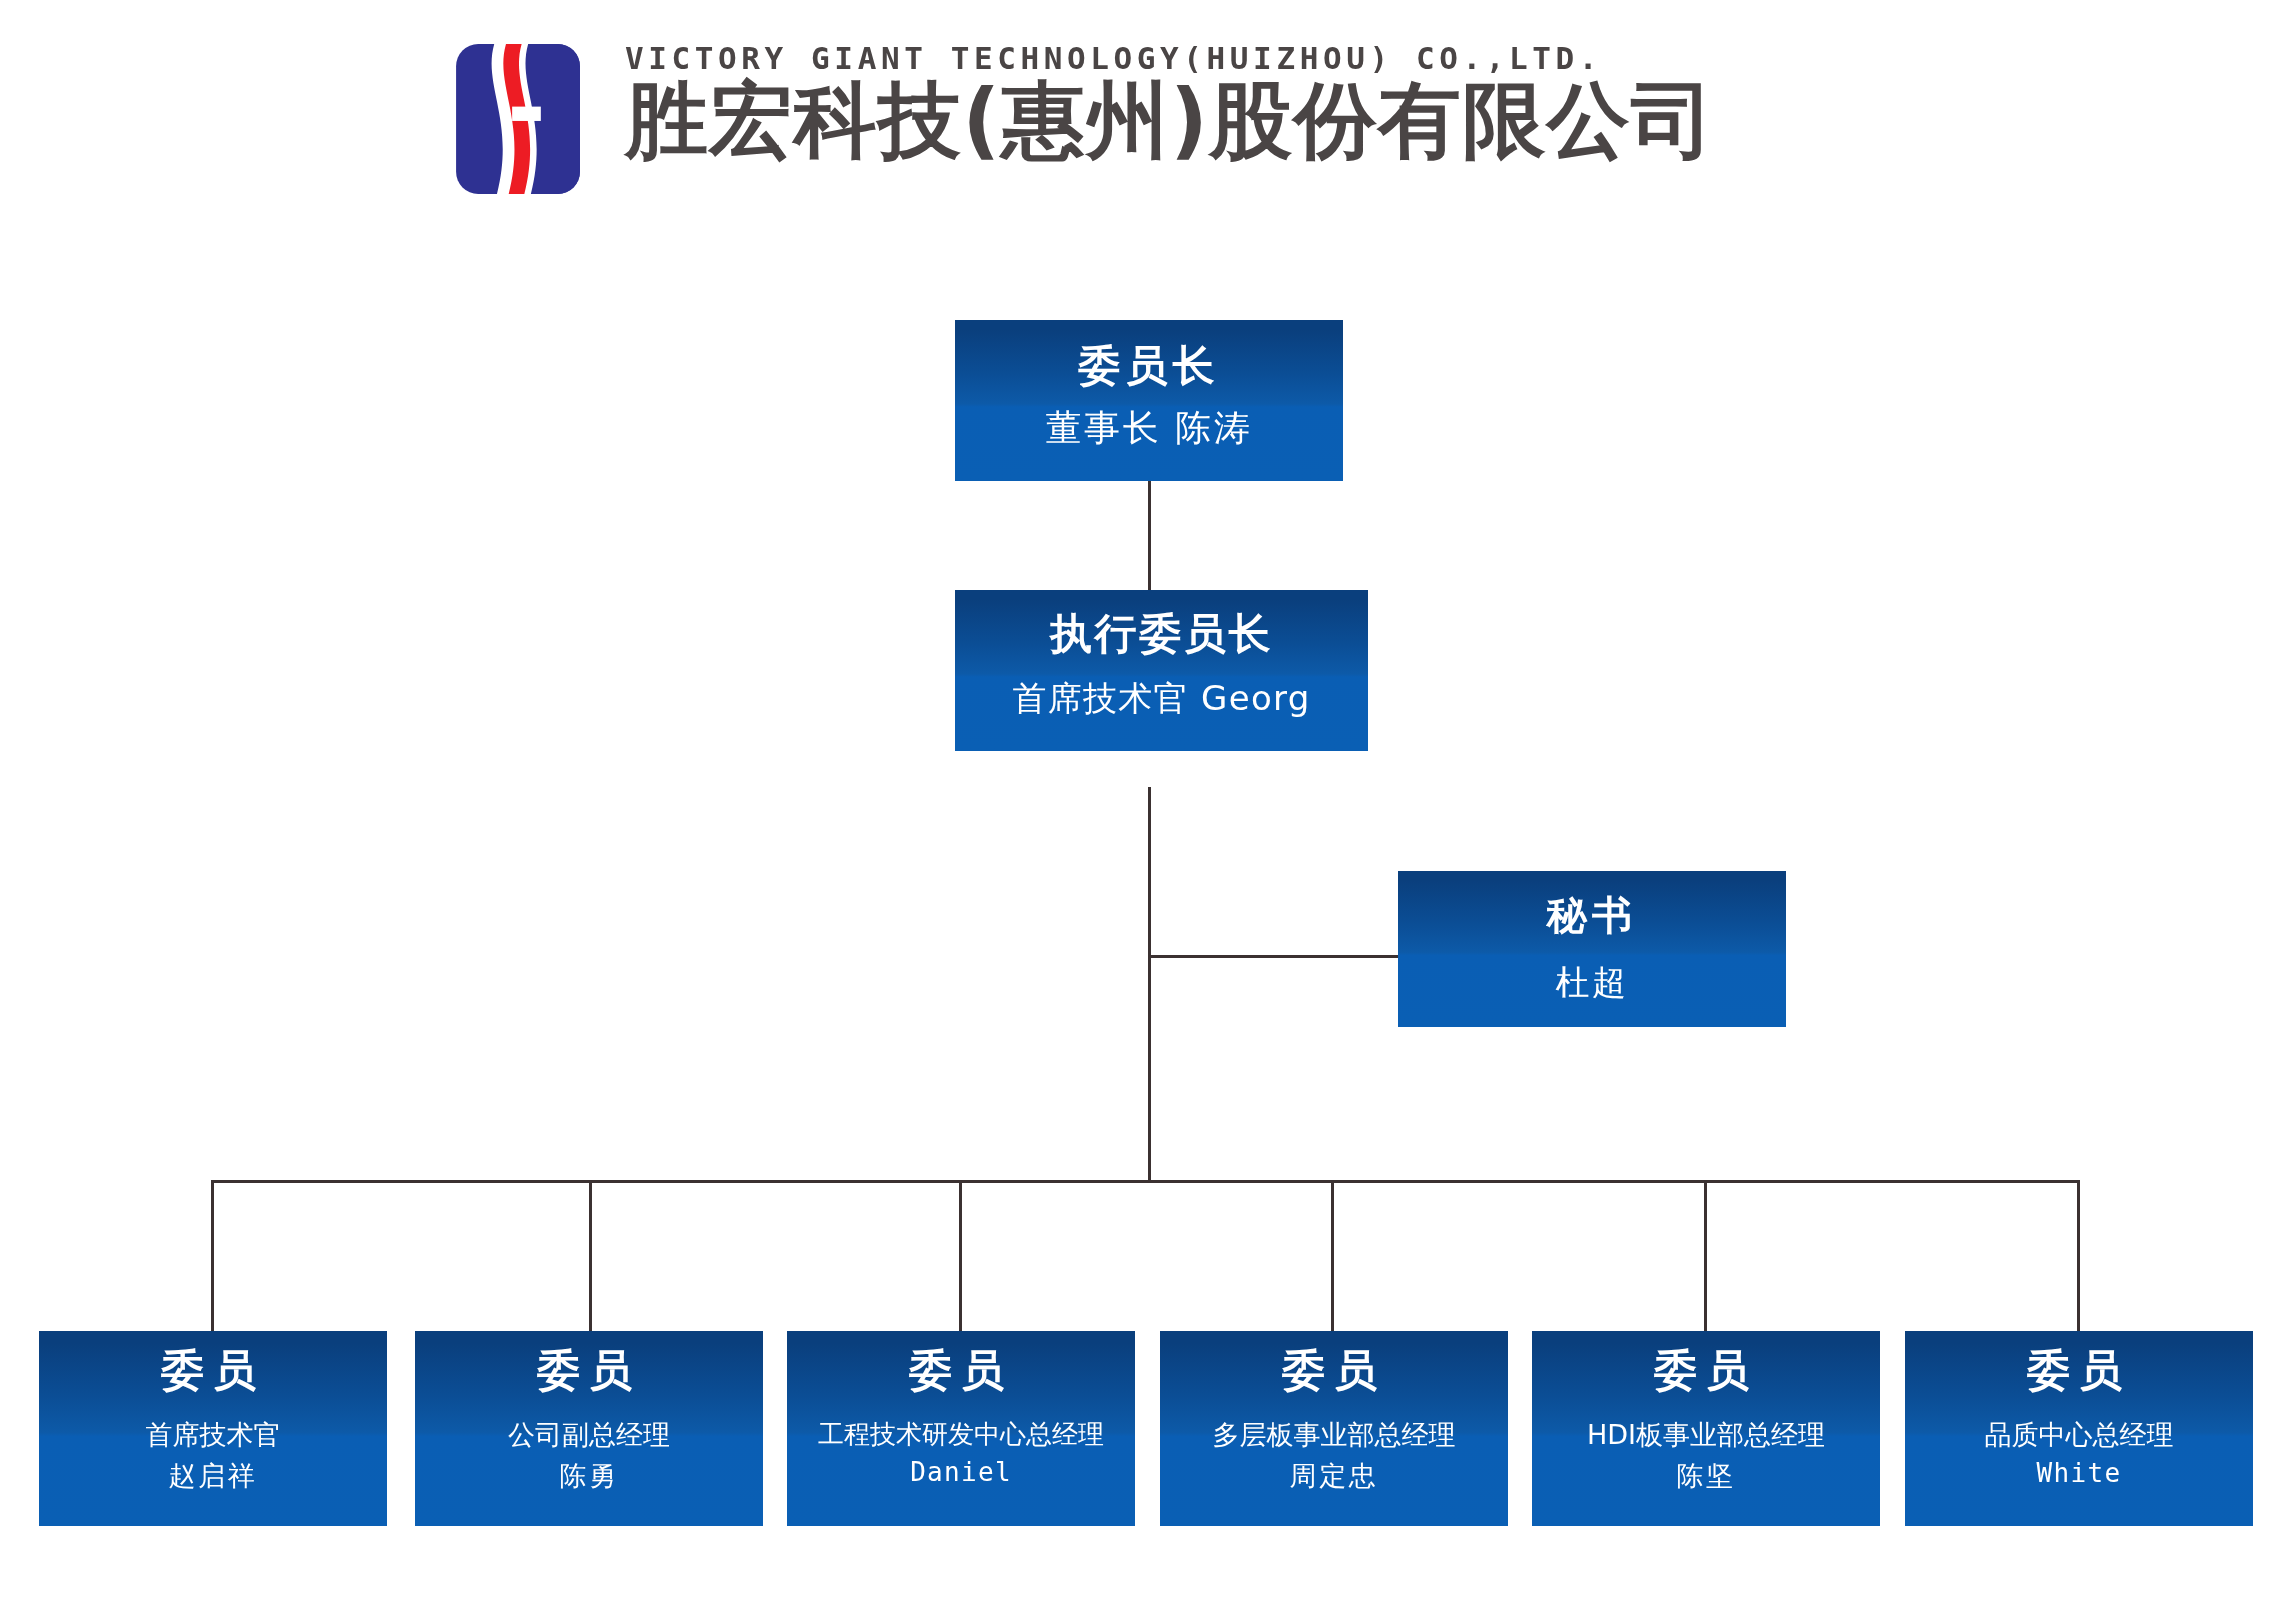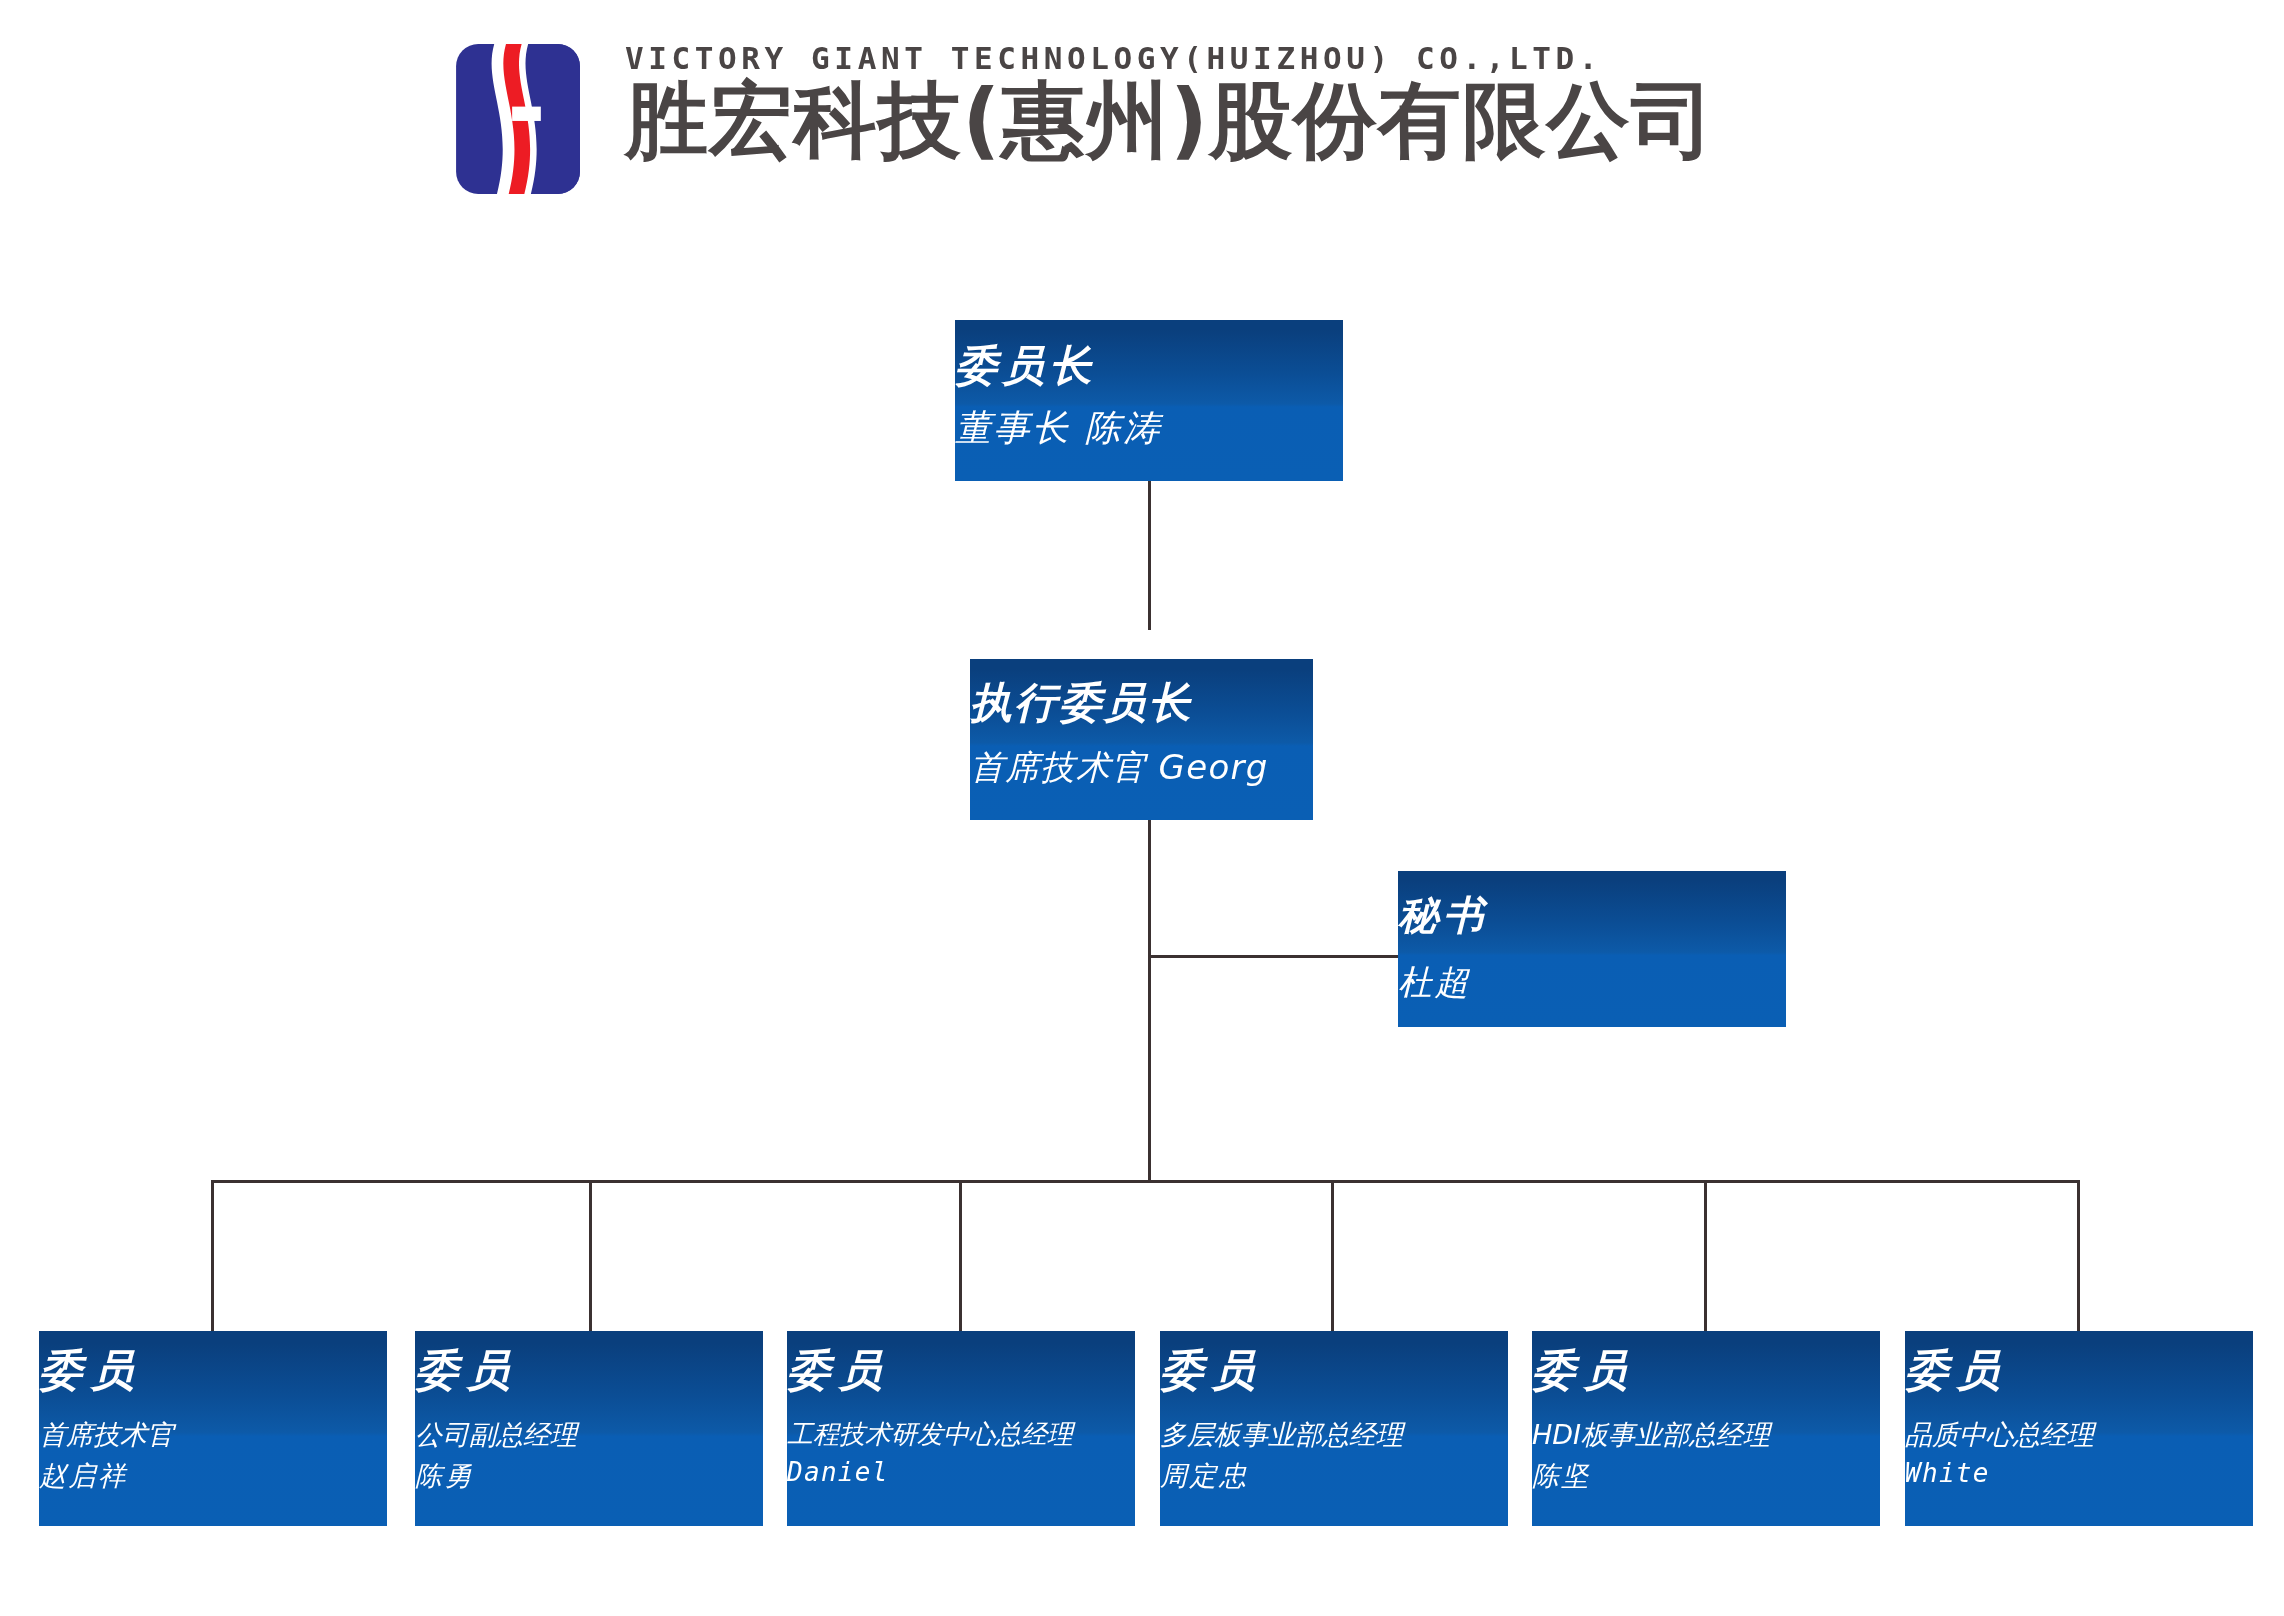--- a/index.html
+++ b/index.html
@@ -73,24 +73,23 @@
                 #0a3f7d 0%,
                 #0a3f7d 6%,
                 #0b4e96 34%,
                 #0d5aa8 52%,
                 #0a5eb4 54%,
                 #0a5fb4 100%);
     color: #ffffff;
     text-align: center;
     display: flex;
     flex-direction: column;
-    align-items: flex-start;
+    align-items: center;
     justify-content: flex-start;
     overflow: hidden;
-    font-style: italic;
   }
   .node .title {
     font-weight: bold;
     white-space: nowrap;
   }
   .node .sub {
     white-space: nowrap;
   }
 
   
@@ -156,21 +155,21 @@
   <div class="line vline" style="left:959px; top:1180px; height:151px;"></div>
   <div class="line vline" style="left:1331px; top:1180px; height:151px;"></div>
   <div class="line vline" style="left:1704px; top:1180px; height:151px;"></div>
   <div class="line vline" style="left:2077px; top:1180px; height:151px;"></div>
 
   <div class="node tier1" style="left:955px; top:320px; width:388px; height:161px;">
     <div class="title">委员长</div>
     <div class="sub">董事长 陈涛</div>
   </div>
 
-  <div class="node tier2" style="left:955px; top:659px; width:343px; height:161px;margin-left:15px;">
+  <div class="node tier2" style="left:955px; top:590px; width:413px; height:161px;">
     <div class="title">执行委员长</div>
     <div class="sub">首席技术官 Georg</div>
   </div>
 
   <div class="node tier3" style="left:1398px; top:871px; width:388px; height:156px;">
     <div class="title">秘书</div>
     <div class="sub">杜超</div>
   </div>
 
   <div class="node leaf" style="left:39px; top:1331px; width:348px; height:195px;">

